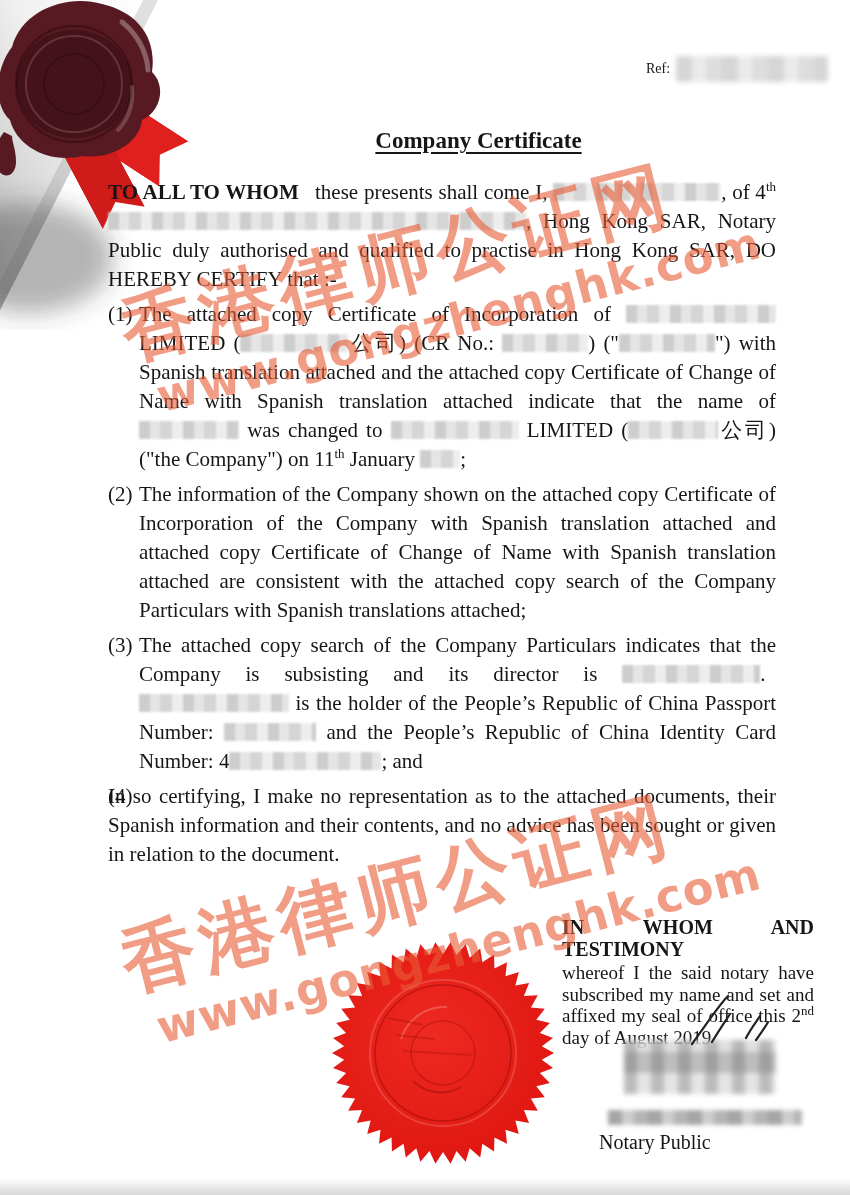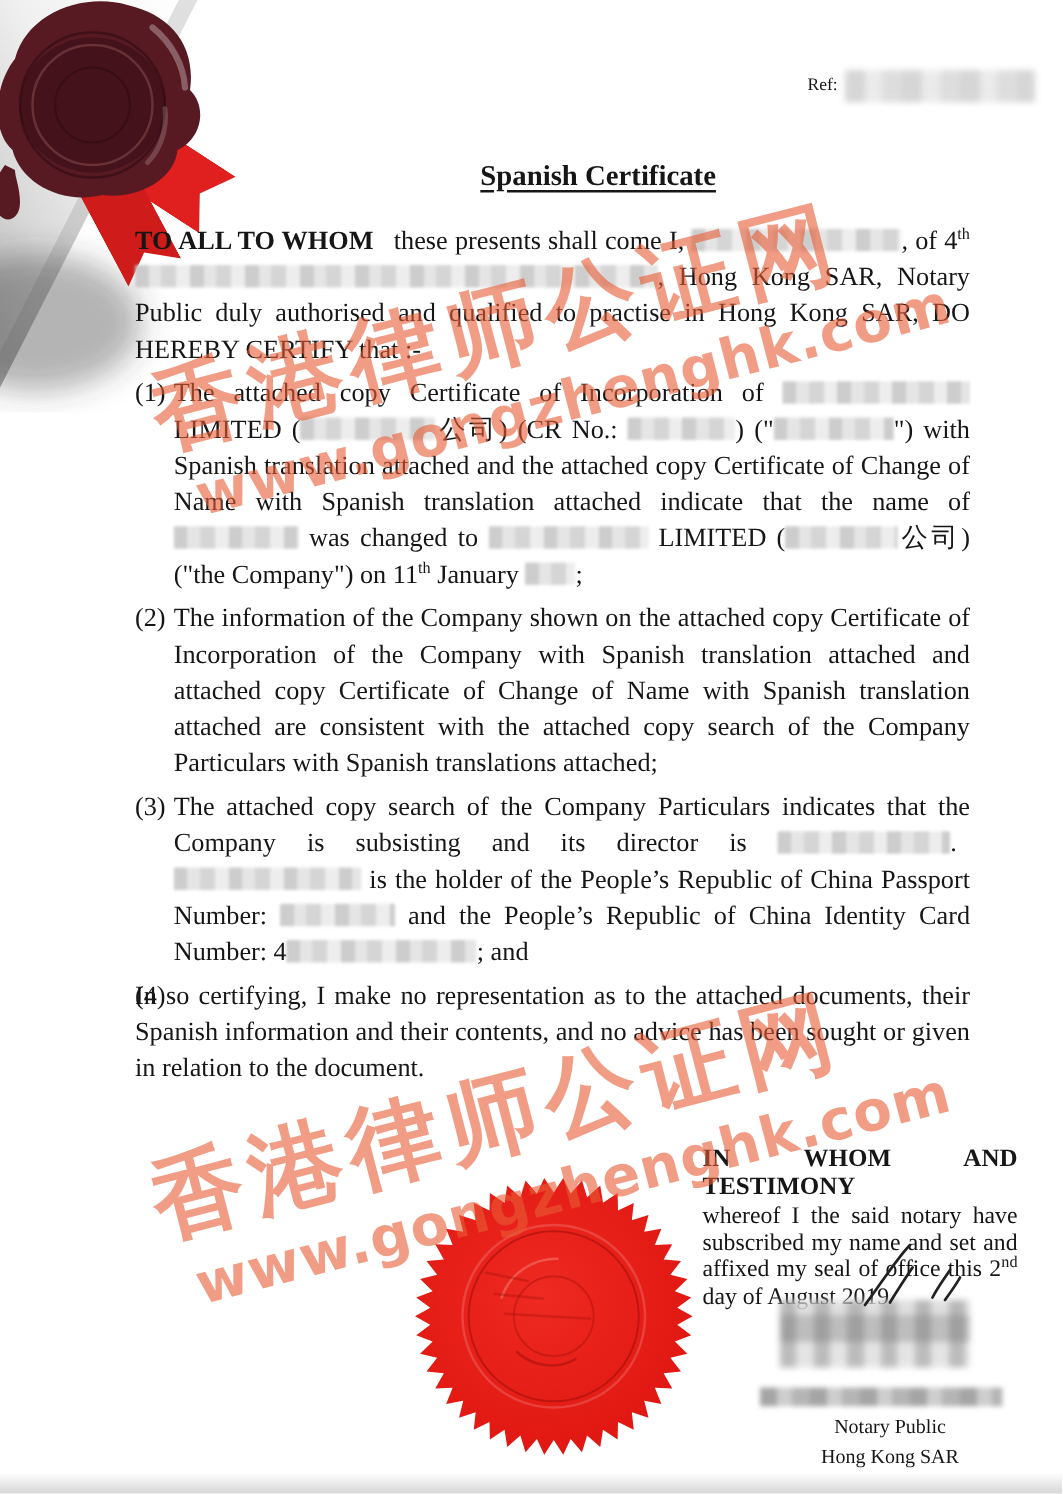--- a/index.html
+++ b/index.html
@@ -57,22 +57,22 @@
 
   #stamp-blur{position:absolute;left:624px;top:1040px;width:152px;height:54px;z-index:5;
       background:repeating-linear-gradient(90deg,rgba(110,110,110,.45) 0 13px,rgba(205,205,205,.22) 13px 27px),
                  linear-gradient(180deg,#dedede 0 22%,#ababab 22% 62%,#e6e6e6 62% 100%);
       filter:blur(2.5px);opacity:.85;}
 
   #name-blur{position:absolute;left:608px;top:1110px;width:194px;height:15px;z-index:5;
       background:repeating-linear-gradient(90deg,#8f8f8f 0 14px,#c2c2c2 14px 26px,#a3a3a3 26px 40px);
       filter:blur(2px);opacity:.8;}
 
-  #footer{position:absolute;left:612px;top:1130px;width:200px;z-index:5;
-          text-align:center;font-size:16px;line-height:24px;}
+  #footer{position:absolute;left:599px;top:1130px;width:200px;z-index:5;
+          text-align:left;font-size:20px;line-height:24px;}
 
   #bottom-shadow{position:absolute;left:0;right:0;bottom:0;height:17px;z-index:7;
       background:linear-gradient(to top,rgba(110,110,110,.28),rgba(110,110,110,0));}
 </style>
 </head>
 <body>
 
 <div id="page">
 
   <svg id="corner-art" width="230" height="330" viewBox="0 0 230 330">
@@ -105,21 +105,21 @@
     <path d="M 140,30 C 155,42 165,60 166,78" fill="none" stroke="rgba(255,255,255,0.3)" stroke-width="5" stroke-linecap="round"></path>
     <path d="M 150,95 C 152,112 146,128 136,138" fill="none" stroke="rgba(255,255,255,0.18)" stroke-width="4" stroke-linecap="round"></path>
   </svg>
 
   <div id="ref">
     <span>Ref:</span>
     <span id="ref-blur"></span>
   </div>
 
   <div id="title-row">
-    <span>Spanish Certificate</span>
+    <span>Company Certificate</span>
   </div>
 
   <div class="doc">
     <p><b>TO ALL TO WHOM</b>  these presents shall come I, <span class="rx" style="width: 168px;"></span>, of 4<sup>th</sup> <span class="rx" style="width: 418px;"></span>, Hong Kong SAR, Notary Public duly authorised and qualified to practise in Hong Kong SAR, DO HEREBY CERTIFY that :-</p>
     <div class="item">
       <span class="num">(1)</span>
       <span>The attached copy Certificate of Incorporation of <span class="rx" style="width: 150px;"></span> LIMITED (<span class="rx" style="width: 108px;"></span>公司) (CR No.: <span class="rx" style="width: 86px;"></span>) ("<span class="rx" style="width: 96px;"></span>") with Spanish translation attached and the attached copy Certificate of Change of Name with Spanish translation attached indicate that the name of <span class="rx" style="width: 100px;"></span> was changed to <span class="rx" style="width: 128px;"></span> LIMITED (<span class="rx" style="width: 90px;"></span>公司) ("the Company") on 11<sup>th</sup> January <span class="rx" style="width: 40px;"></span>;</span>
     </div>
     <div class="item">
       <span class="num">(2)</span>
@@ -163,21 +163,20 @@
       <path d="M68,44 C72,36 78,28 82,22"></path>
       <path d="M78,46 C83,39 88,32 90,28"></path>
     </g>
   </svg>
 
   <div id="stamp-blur"></div>
   <div id="name-blur"></div>
 
   <div id="footer">
     <div>Notary Public</div>
-    <div>Hong Kong SAR</div>
   </div>
 
   <div id="wm1" class="wm">
     <div class="wm-cn">香港律师公证网</div>
     <div class="wm-url">www.gongzhenghk.com</div>
   </div>
   <div id="wm2" class="wm">
     <div class="wm-cn">香港律师公证网</div>
     <div class="wm-url">www.gongzhenghk.com</div>
   </div>

